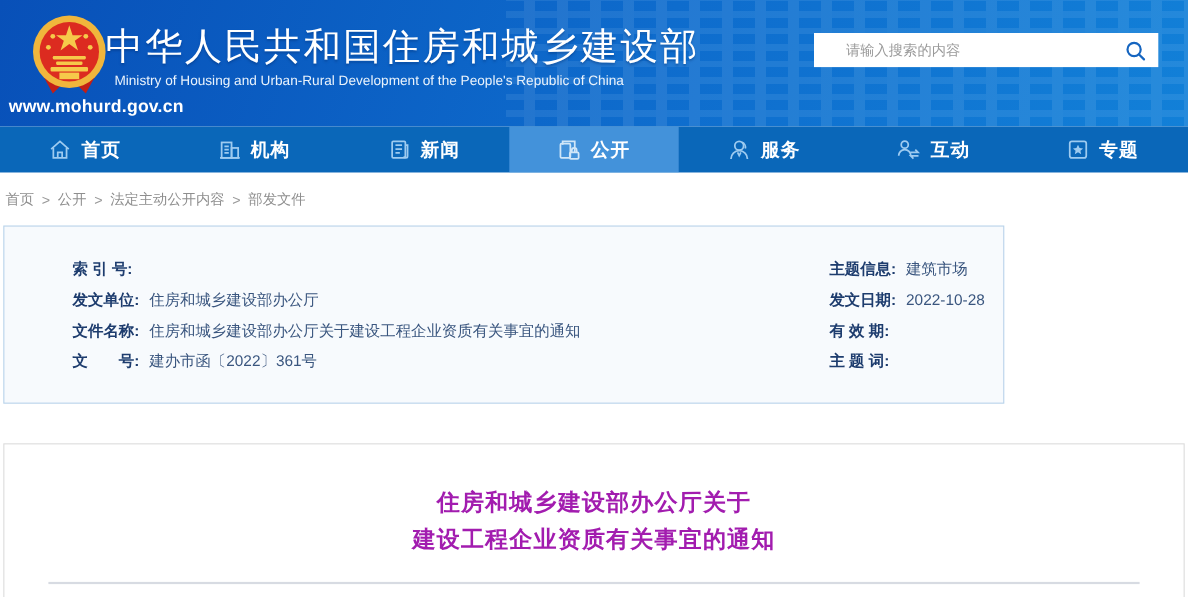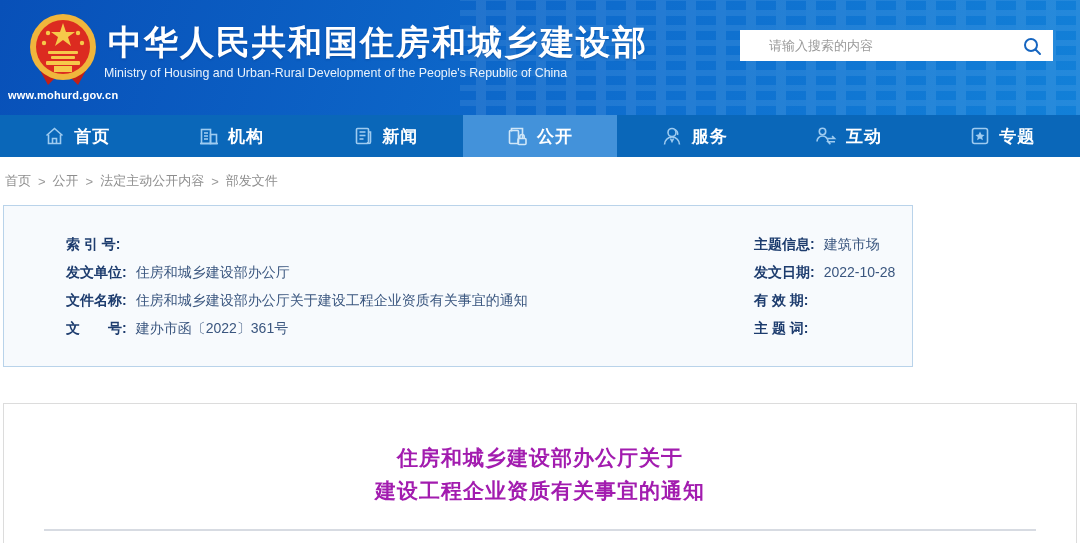--- a/index.html
+++ b/index.html
@@ -15,22 +15,22 @@
   }
   .header-windows{
     position:absolute;right:0;top:0;width:620px;height:115px;opacity:.10;
     background-image:
       repeating-linear-gradient(90deg,transparent 0 16px,#dff0ff 16px 26px,transparent 26px 30px),
       repeating-linear-gradient(0deg,transparent 0 9px,#bfe2ff 9px 15px);
   }
   #logo{position:absolute;left:8px;top:8px;width:110px;height:100px;cursor:pointer;}
   #emblem{position:absolute;left:18px;top:3px;width:74px;height:78px;}
   #site-url{position:absolute;left:0;top:81px;width:110px;text-align:center;
-    color:#ffffff;font-weight:bold;font-size:11px;letter-spacing:.2px;}
-  #title-cn{position:absolute;left:108px;top:20px;color:#ffffff;font-weight:bold;
+    color:#ffffff;font-weight:bold;font-size:16px;letter-spacing:.2px;}
+  #title-cn{position:absolute;left:96px;top:20px;color:#ffffff;font-weight:normal;
     font-size:34px;letter-spacing:2px;white-space:nowrap;text-shadow:0 1px 2px rgba(0,40,100,.35);}
   #title-en{position:absolute;left:104px;top:66px;color:#eaf3fc;font-size:12.4px;white-space:nowrap;}
   #search-box{
     position:absolute;left:740px;top:30px;width:313px;height:31px;background:#ffffff;
     display:flex;align-items:center;
   }
   #search-input{
     flex:1;height:100%;border:none;outline:none;background:transparent;
     font-size:13px;color:#0f766e;padding:0 0 0 29px;
     font-family:"Liberation Sans","DejaVu Sans",sans-serif;

